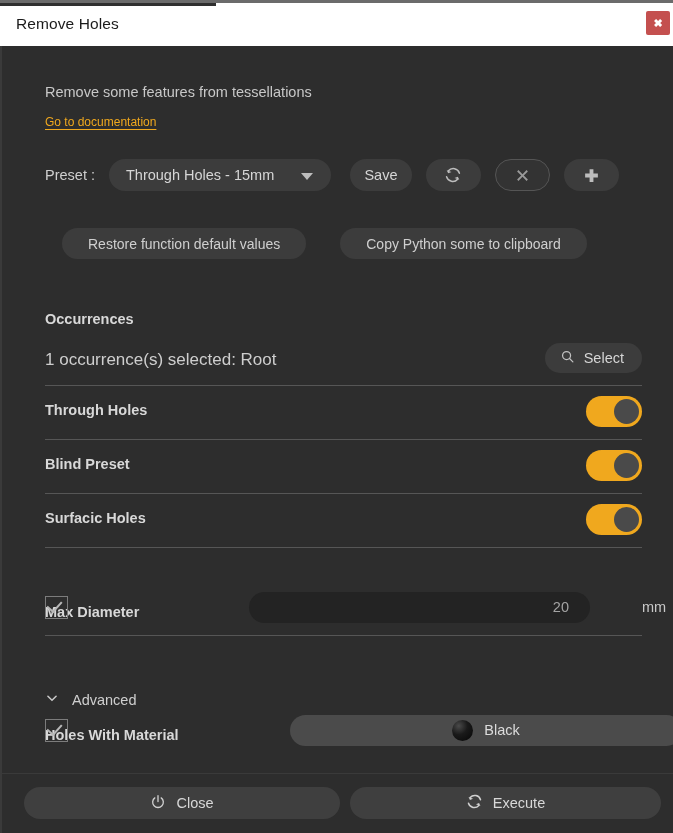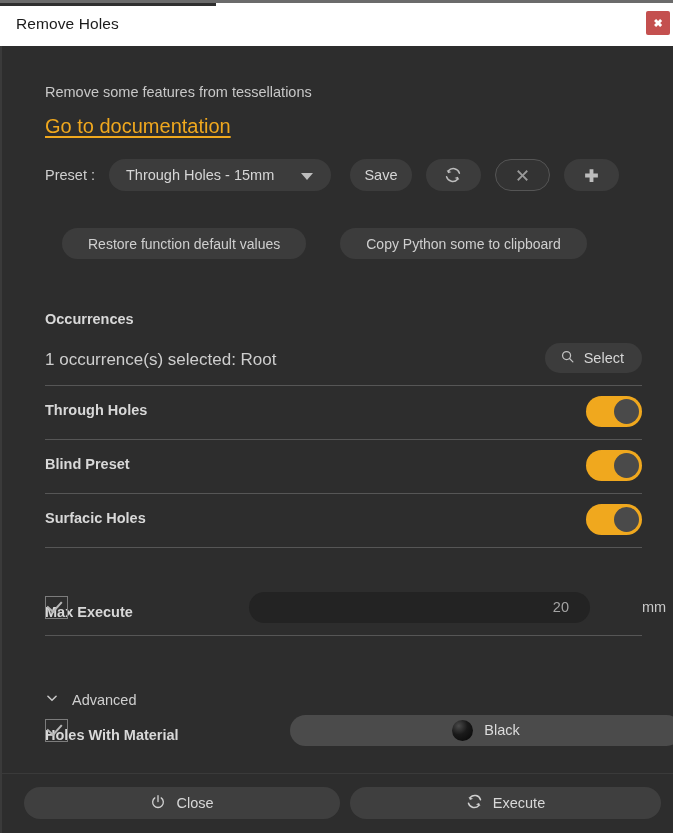--- a/index.html
+++ b/index.html
@@ -81,21 +81,21 @@
     position: absolute;
     left: 43px;
     top: 38px;
     font-size: 14.5px;
     color: #c8c8c8;
   }
   .doclink {
     position: absolute;
     left: 43px;
     top: 69px;
-    font-size: 20px;
+    font-size: 12px;
     color: #f0a81e;
     text-decoration: underline;
     text-underline-offset: 3px;
     cursor: pointer;
     text-align: center;
   }
 
   
   .preset-row {
     position: absolute;
@@ -495,21 +495,21 @@
     <div class="divider" style="top:447px"></div>
 
     <div class="toggle-row" style="top:456px">
       <span class="toggle-label">Surfacic Holes</span>
       <div class="toggle">
         <div class="knob"></div>
       </div>
     </div>
     <div class="divider" style="top:501px"></div>
 
-    <div class="section-title md-title">Max Execute</div>
+    <div class="section-title md-title">Max Diameter</div>
     <div class="field-row" style="top:544px">
       <div class="checkbox">
         <span class="tick"></span>
       </div>
       <input class="num-input" type="text" value="20" style="">
       <span class="unit">mm</span>
     </div>
     <div class="divider" style="top:589px"></div>
 
     <div class="advanced">

